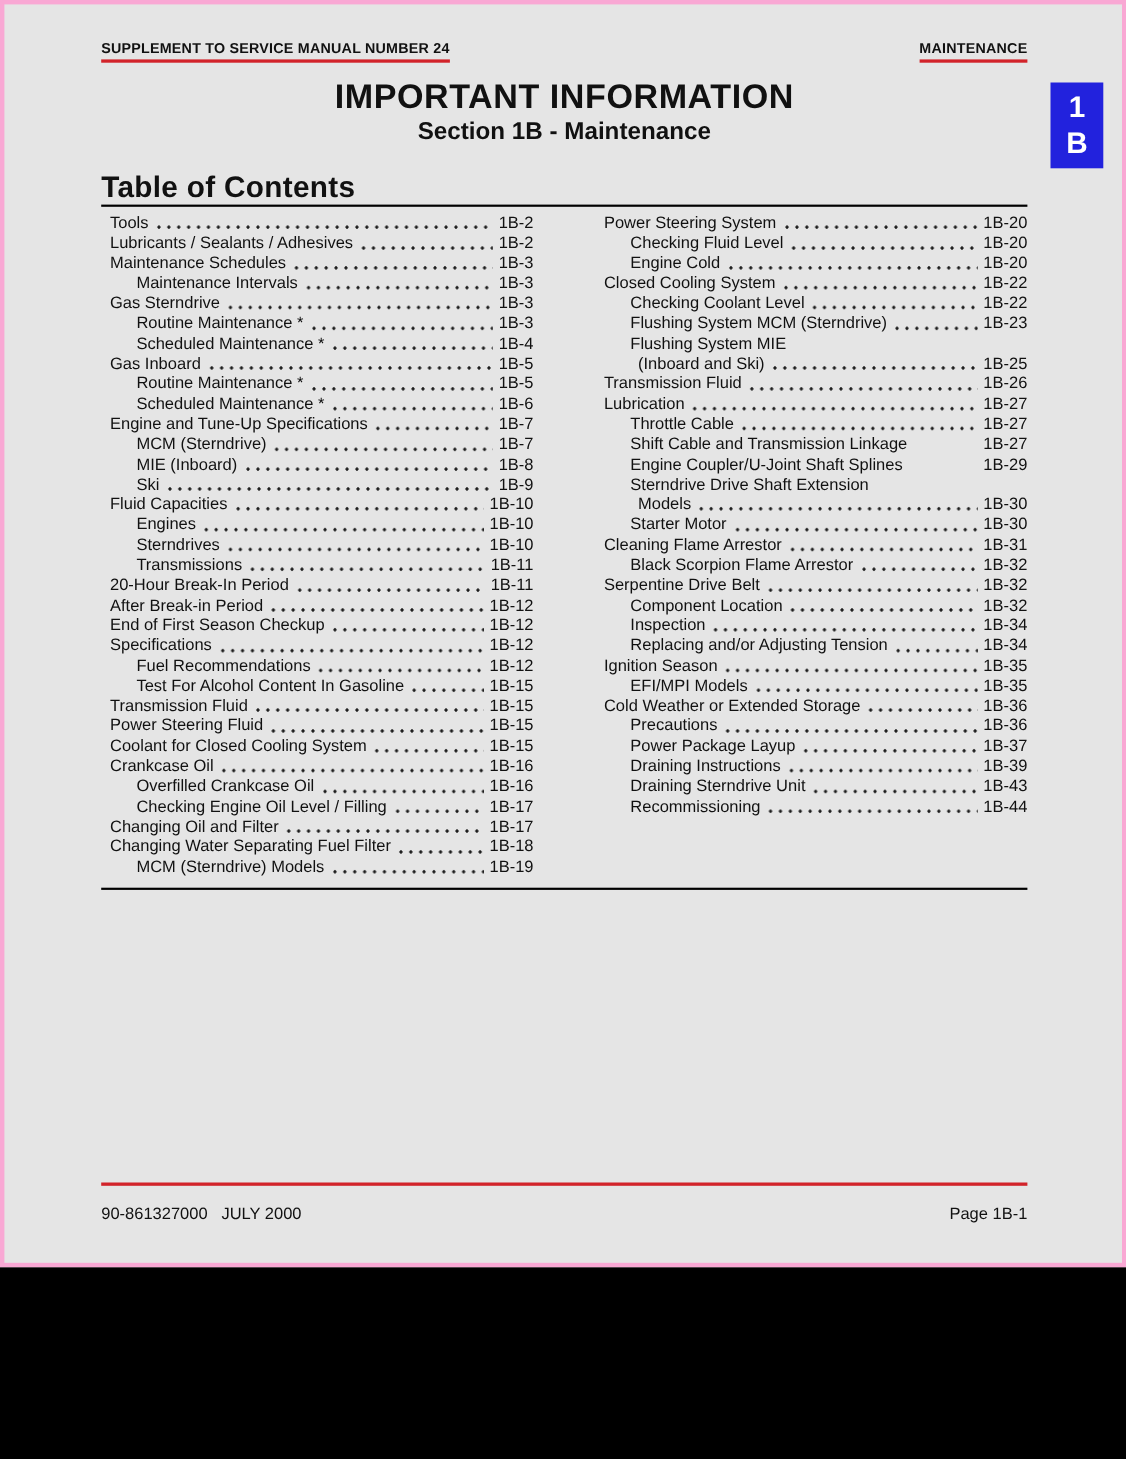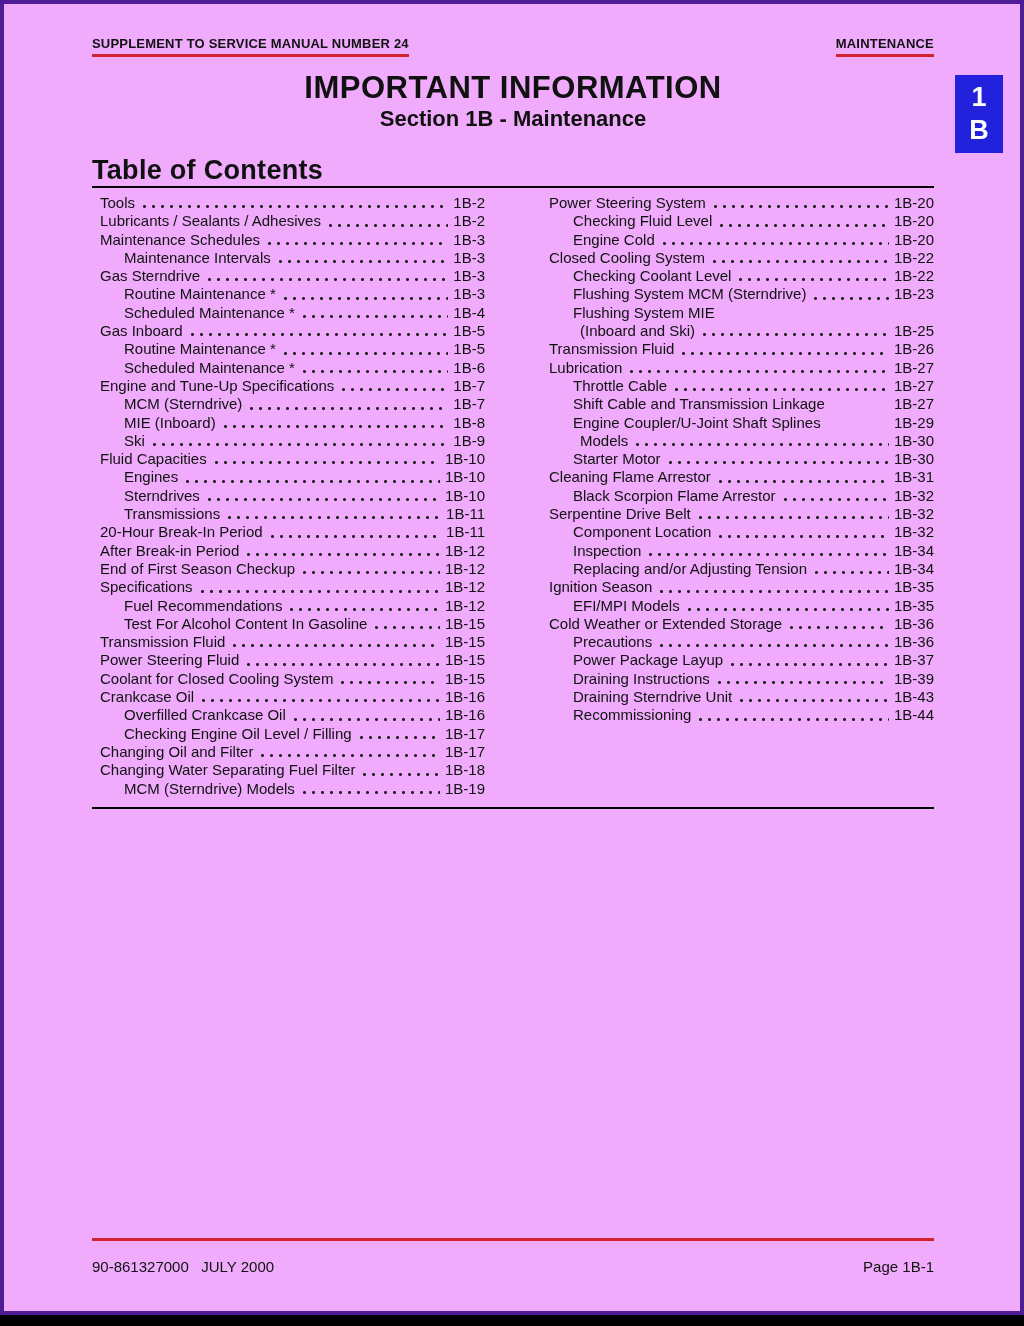--- a/index.html
+++ b/index.html
@@ -4,22 +4,22 @@
 <style>
   :root{
     --red:#d2232a;
     --blue:#2222dd;
     --ink:#111;
   }
   *{margin:0;padding:0;box-sizing:border-box;}
   html,body{width:1024px;height:1326px;}
   body{background:#000;font-family:"Liberation Sans",sans-serif;color:var(--ink);}
   .page{
-    position:relative;width:1024px;height:1315px;background:#f0abfc;
-    border:4px solid #4c1d95;overflow:hidden;
+    position:relative;width:1024px;height:1152px;background:#e5e5e5;
+    border:4px solid #f9a8d4;overflow:hidden;
   }
   .content{padding:32px 86px 0 88px;}
   .running-head{display:flex;justify-content:space-between;font-size:13px;font-weight:bold;letter-spacing:.2px;}
   .running-head .rh{border-bottom:3px solid var(--red);padding-bottom:3px;}
   .title-block{text-align:center;margin-top:13px;}
   .page-title{font-size:31px;font-weight:bold;letter-spacing:.5px;}
   .subtitle{font-size:22px;font-weight:bold;margin-top:0;}
   .section-tab{
     position:absolute;top:71px;right:17px;width:48px;height:78px;
     background:var(--blue);color:#fff;display:flex;flex-direction:column;
@@ -292,20 +292,23 @@
           <div class="toc-row level-1">
             <span class="toc-title">Shift Cable and Transmission Linkage</span>
             <span class="toc-spacer"></span>
             <span class="toc-page">1B-27</span>
           </div>
           <div class="toc-row level-1">
             <span class="toc-title">Engine Coupler/U-Joint Shaft Splines</span>
             <span class="toc-spacer"></span>
             <span class="toc-page">1B-29</span>
           </div>
+          <div class="toc-row level-1">
+            <span class="toc-title">Sterndrive Drive Shaft Extension</span>
+          </div>
           <div class="toc-row level-2">
             <span class="toc-title">Models</span>
             <span class="toc-dots"></span>
             <span class="toc-page">1B-30</span>
           </div>
           <div class="toc-row level-1">
             <span class="toc-title">Starter Motor</span>
             <span class="toc-dots"></span>
             <span class="toc-page">1B-30</span>
           </div>

